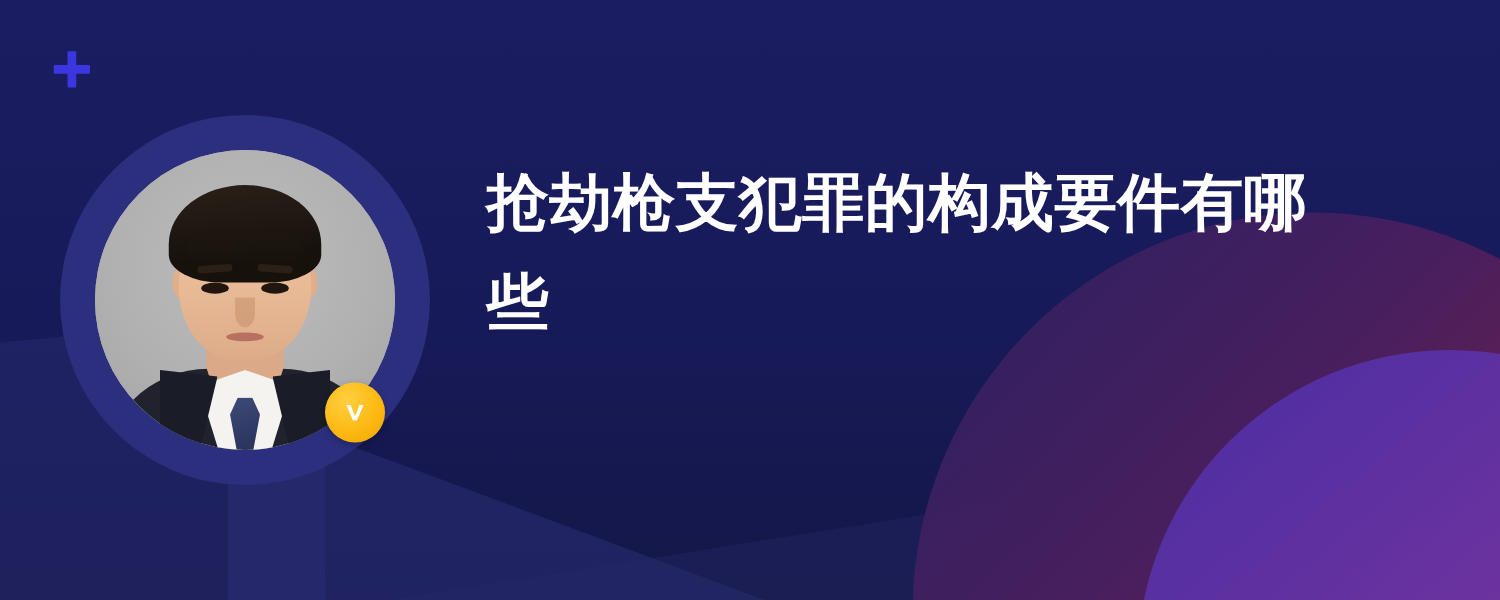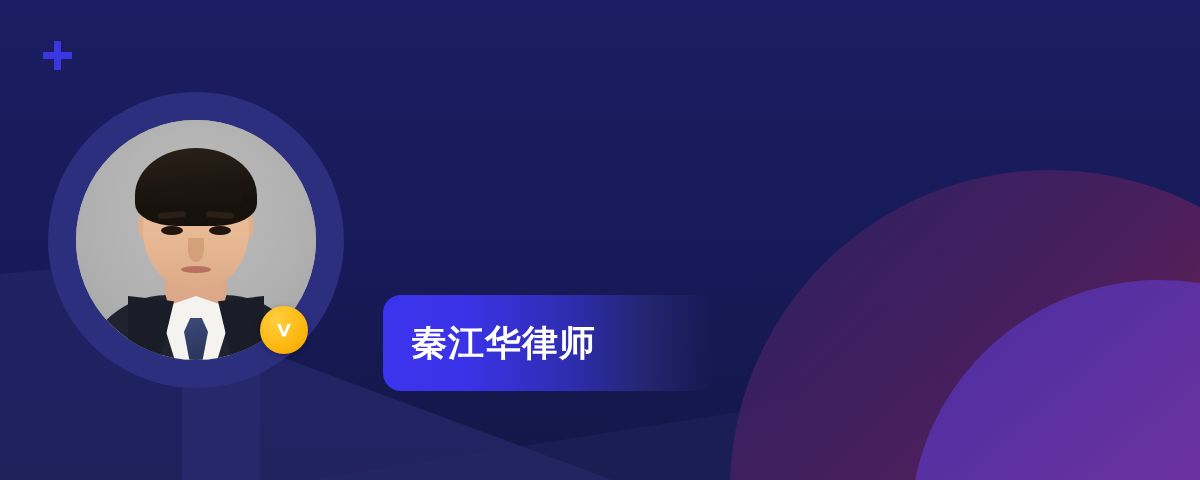--- a/index.html
+++ b/index.html
@@ -359,19 +359,17 @@
       <div class="p-mouth"></div>
     </div>
     <div class="verified-badge">
       <svg class="v-mark" viewBox="0 0 24 24" aria-hidden="true">
         <path d="M4.5 5.5 L10.2 19 L13.6 19 L19.5 5.5 L15.9 5.5 L12 15.2 L8.1 5.5 Z" fill="#ffffff"></path>
       </svg>
     </div>
   </div>
 
   <div class="content">
-
-    <div class="name-badge">
-      <span class="name-text">秦江华律师</span>
-    </div>
+    <h1 class="headline">抢劫枪支犯罪的构成要件有哪些</h1>
+
   </div>
 
 </div>
 
 </body></html>

